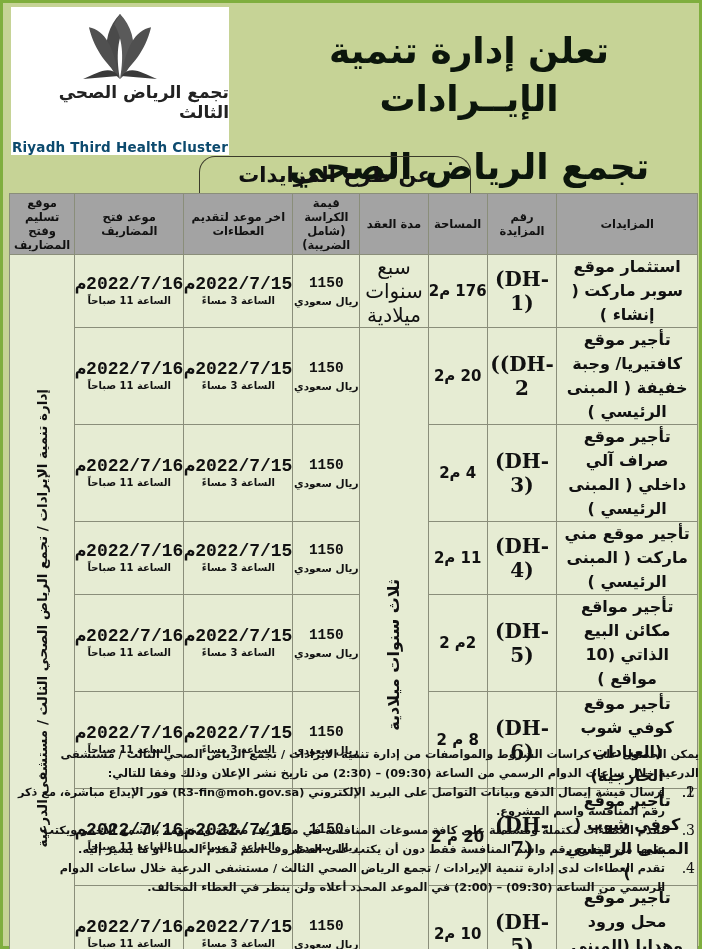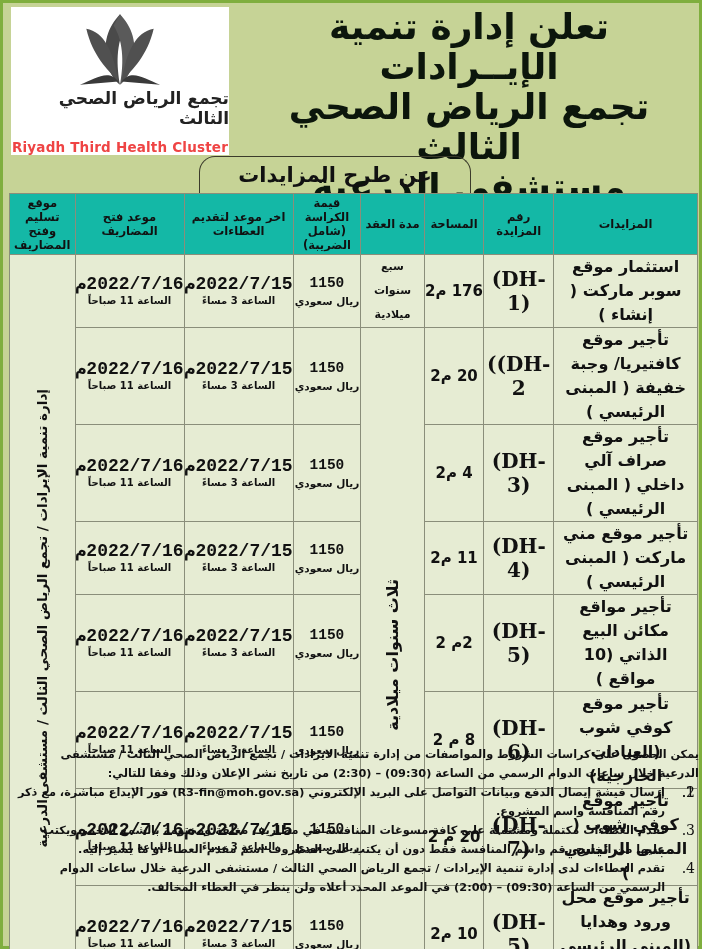--- a/index.html
+++ b/index.html
@@ -21,57 +21,57 @@
     background: #ffffff;
     display: flex; flex-direction: column; align-items: center;
   }
   .logo svg { margin-top: 4px; }
   .logo .ar {
     font-family: "DejaVu Sans", sans-serif; font-size: 17px; font-weight: bold;
     color: #222; direction: rtl; margin-top: 0px; line-height: 20px;
   }
   .logo .en {
     font-family: "DejaVu Sans", sans-serif; font-size: 13.5px; font-weight: bold;
-    color: #ef4444; line-height: 16px; margin-top: 11px; letter-spacing: 0.2px;
+    color: #0c4a6e; line-height: 16px; margin-top: 17px; letter-spacing: 0.2px;
   }
   
   .title {
     position: absolute; left: 236px; top: 4px; width: 460px;
     direction: rtl; text-align: center;
     font-family: "DejaVu Sans", sans-serif; font-weight: bold;
     color: #0c160c;
   }
-  .title div { font-size: 36px; line-height: 40px; letter-spacing: -0.5px; }
+  .title div { font-size: 36px; line-height: 48px; letter-spacing: -0.5px; margin-top: 20px; }
   
   .subtab {
     position: absolute; left: 196px; top: 153px; width: 272px; height: 38px;
     border: 1.5px solid #3b3b2b; border-bottom: none;
     border-radius: 16px 16px 0 0;
     direction: rtl; text-align: center;
     font-size: 21px; font-weight: bold; line-height: 36px; color: #111;
   }
   
   table.bids {
     position: absolute; left: 6px; top: 190px; width: 689px;
     border-collapse: collapse; direction: rtl;
     background: #e6ecd3;
   }
   table.bids th, table.bids td {
     border: 1.5px solid #8a8e7a; text-align: center; vertical-align: middle;
     color: #111;
   }
   table.bids th {
-    background: #14b8a6; font-size: 11.5px; font-weight: bold; line-height: 14px;
+    background: #a3a3a3; font-size: 11.5px; font-weight: bold; line-height: 14px;
     height: 60px; padding: 2px 2px;
   }
   table.bids td { height: 62px; }
   td.name { font-size: 16px; font-weight: bold; line-height: 24px; padding: 0 6px; }
   td.code { font-family: "DejaVu Serif", serif; font-size: 20px; font-weight: bold; direction: ltr; }
   td.area { font-size: 15px; font-weight: bold; }
-  td.dur { font-size: 11px; font-weight: bold; line-height: 24px; }
+  td.dur { font-size: 20px; font-weight: normal; line-height: 24px; }
   td.price .n { font-family: Liberation Mono, monospace; font-size: 14.5px; font-weight: bold; display: block; line-height: 20px; }
   td.price .c { font-size: 10.5px; font-weight: bold; display: block; line-height: 16px; }
   td.date .d { font-family: Liberation Mono, monospace; font-size: 18px; font-weight: bold; display: block; line-height: 19px; }
   td.date .t { font-size: 10px; font-weight: bold; display: block; line-height: 14px; }
   .vtext {
     writing-mode: vertical-rl; transform: rotate(180deg);
     font-weight: bold; white-space: nowrap; margin: 0 auto;
   }
   td.dur3 .vtext { font-size: 16px; }
   td.loc .vtext { font-size: 13.5px; }

